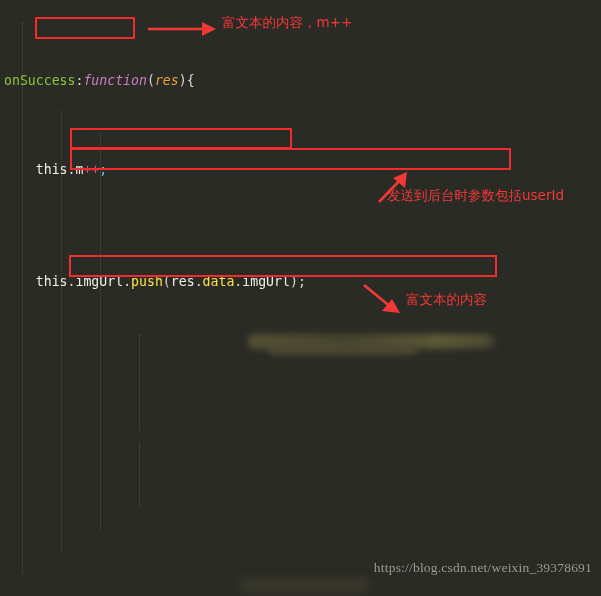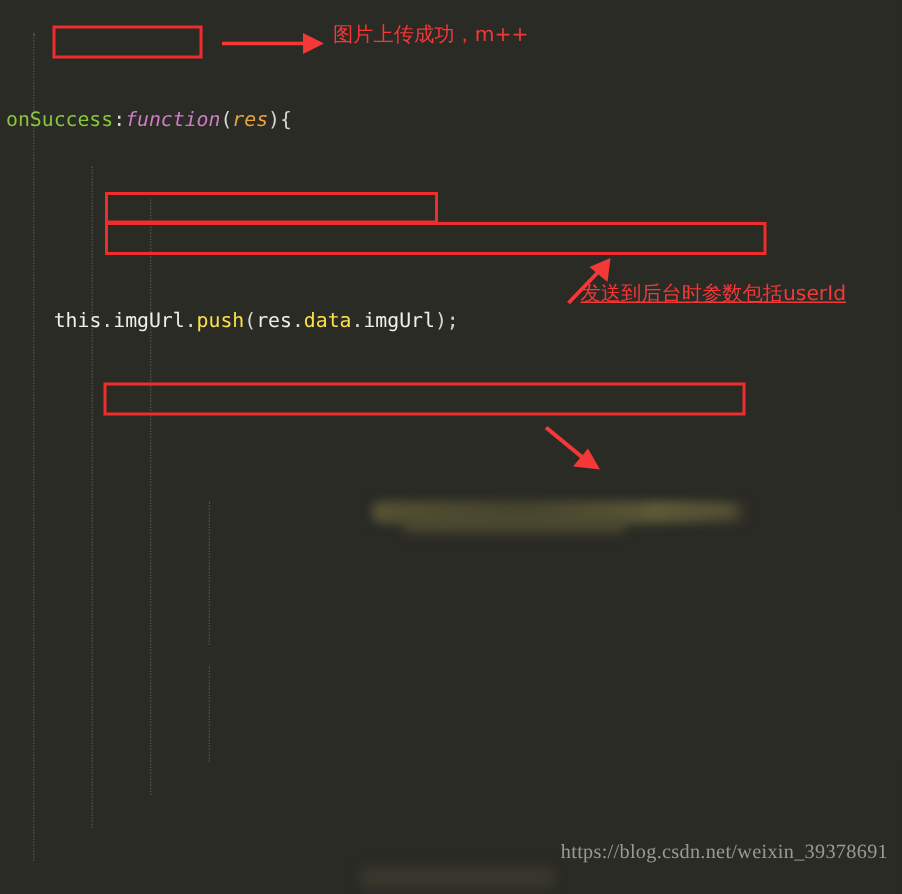--- a/index.html
+++ b/index.html
@@ -121,20 +121,21 @@
   <div class="guide" style="left:22px; top:22px; height:552px;"></div>
   <div class="guide" style="left:61px; top:111px; height:441px;"></div>
   <div class="guide" style="left:100px; top:133px; height:397px;"></div>
   <div class="guide" style="left:139px; top:334px; height:96px;"></div>
   <div class="guide" style="left:139px; top:444px; height:64px;"></div>
 
   <div id="code">
 
     <div class="ln"><span class="c-prop">onSuccess</span><span class="c-punc">:</span><span class="c-kw"><i>function</i></span><span class="c-punc">(</span><span class="c-param"><i>res</i></span><span class="c-punc">){</span></div>
 
+    <div class="ln">    <span class="c-white">this</span><span class="c-punc">.</span><span class="c-white">m</span><span class="c-op">++</span><span class="c-fn">;</span></div>
 
 
     <div class="ln">    <span class="c-white">this</span><span class="c-punc">.</span><span class="c-white">imgUrl</span><span class="c-punc">.</span><span class="c-obj">push</span><span class="c-punc">(</span><span class="c-white">res</span><span class="c-punc">.</span><span class="c-obj">data</span><span class="c-punc">.</span><span class="c-white">imgUrl</span><span class="c-punc">);</span></div>
 
     <div class="ln"> </div>
 
 
     
 
     
@@ -211,21 +212,22 @@
   <svg class="arrow-svg" style="left:375px; top:172px;" width="36" height="32" viewBox="0 0 36 32">
     <line x1="4" y1="30" x2="27" y2="6" stroke="#f43838" stroke-width="2.6"></line>
     <polygon points="32,0 30,16 18,6" fill="#f43838"></polygon>
   </svg>
 
   <svg class="arrow-svg" style="left:360px; top:281px;" width="46" height="34" viewBox="0 0 46 34">
     <line x1="4" y1="4" x2="32" y2="27" stroke="#f43838" stroke-width="2.8"></line>
     <polygon points="40,32 22,30 32,18" fill="#f43838"></polygon>
   </svg>
 
-  <div class="anno" style="left:222px; top:14px;">图片上传成功，m++</div>
-
-  <div class="anno" style="left:387px; top:187px;text-decoration:underline;">发送到后台时参数包括userId</div>
-
+  <div class="anno" style="left:222px; top:14px;">富文本的内容，m++</div>
+
+  <div class="anno" style="left:387px; top:187px;">发送到后台时参数包括userId</div>
+
+  <div class="anno" style="left:406px; top:291px;">富文本的内容</div>
 
   <div id="watermark">https://blog.csdn.net/weixin_39378691</div>
   <div class="wm-blur" style="left:240px;top:578px;"></div>
 
 </div>
 
 </body></html>

